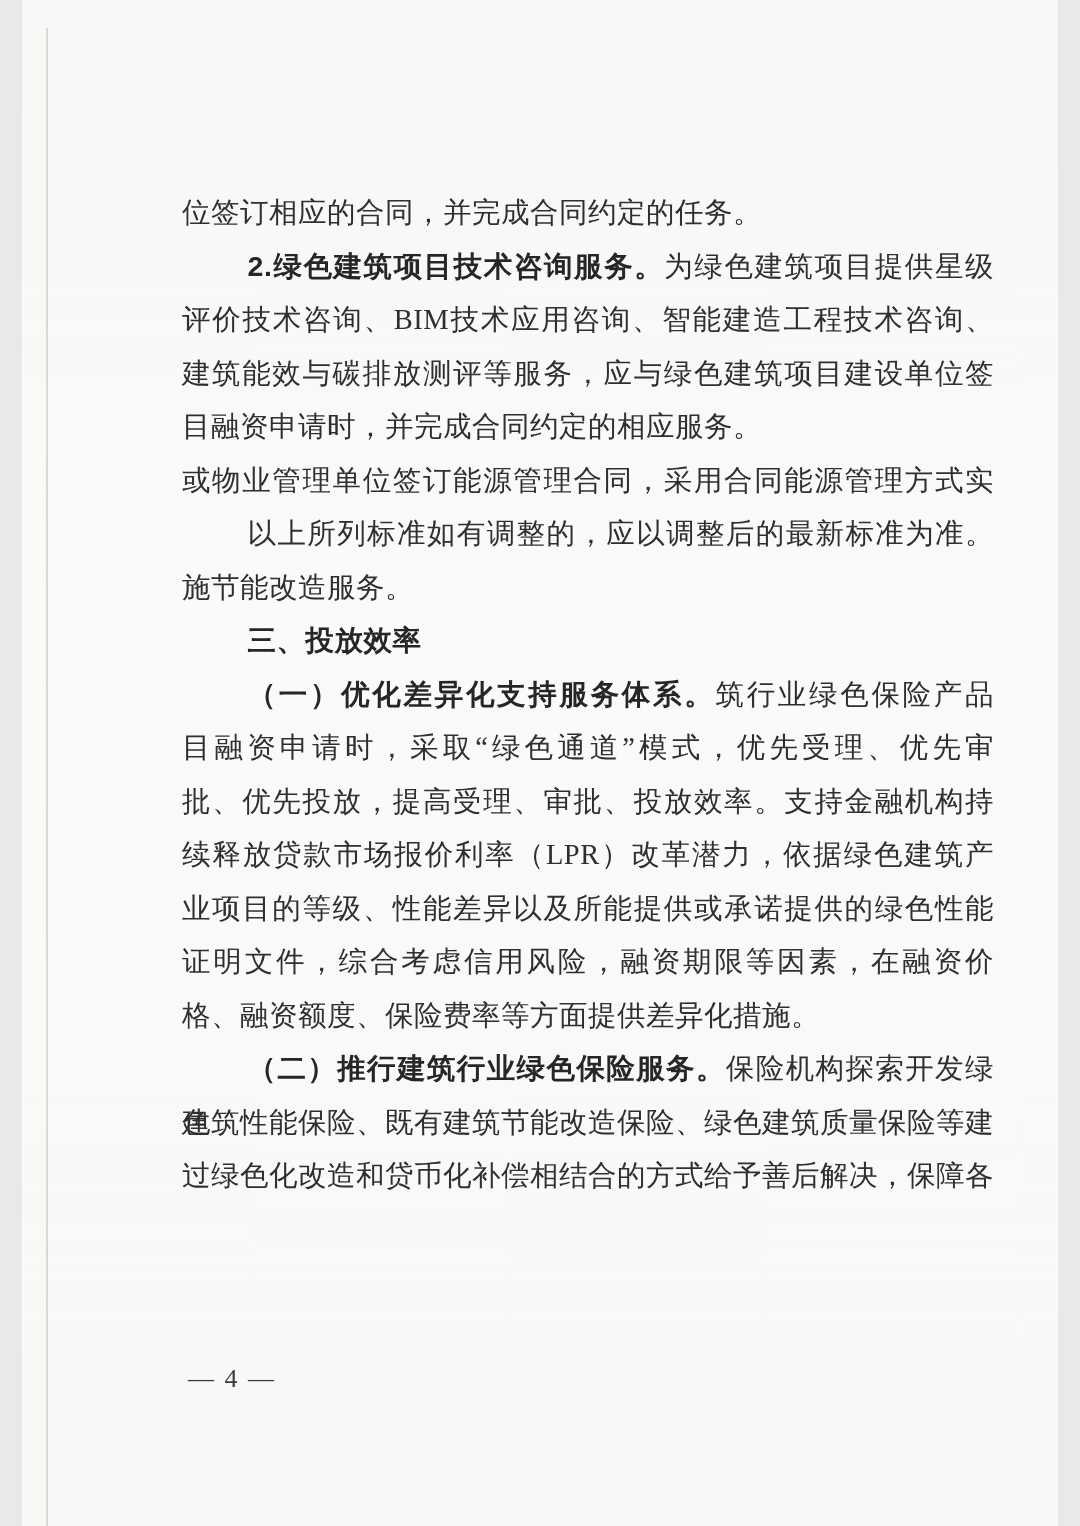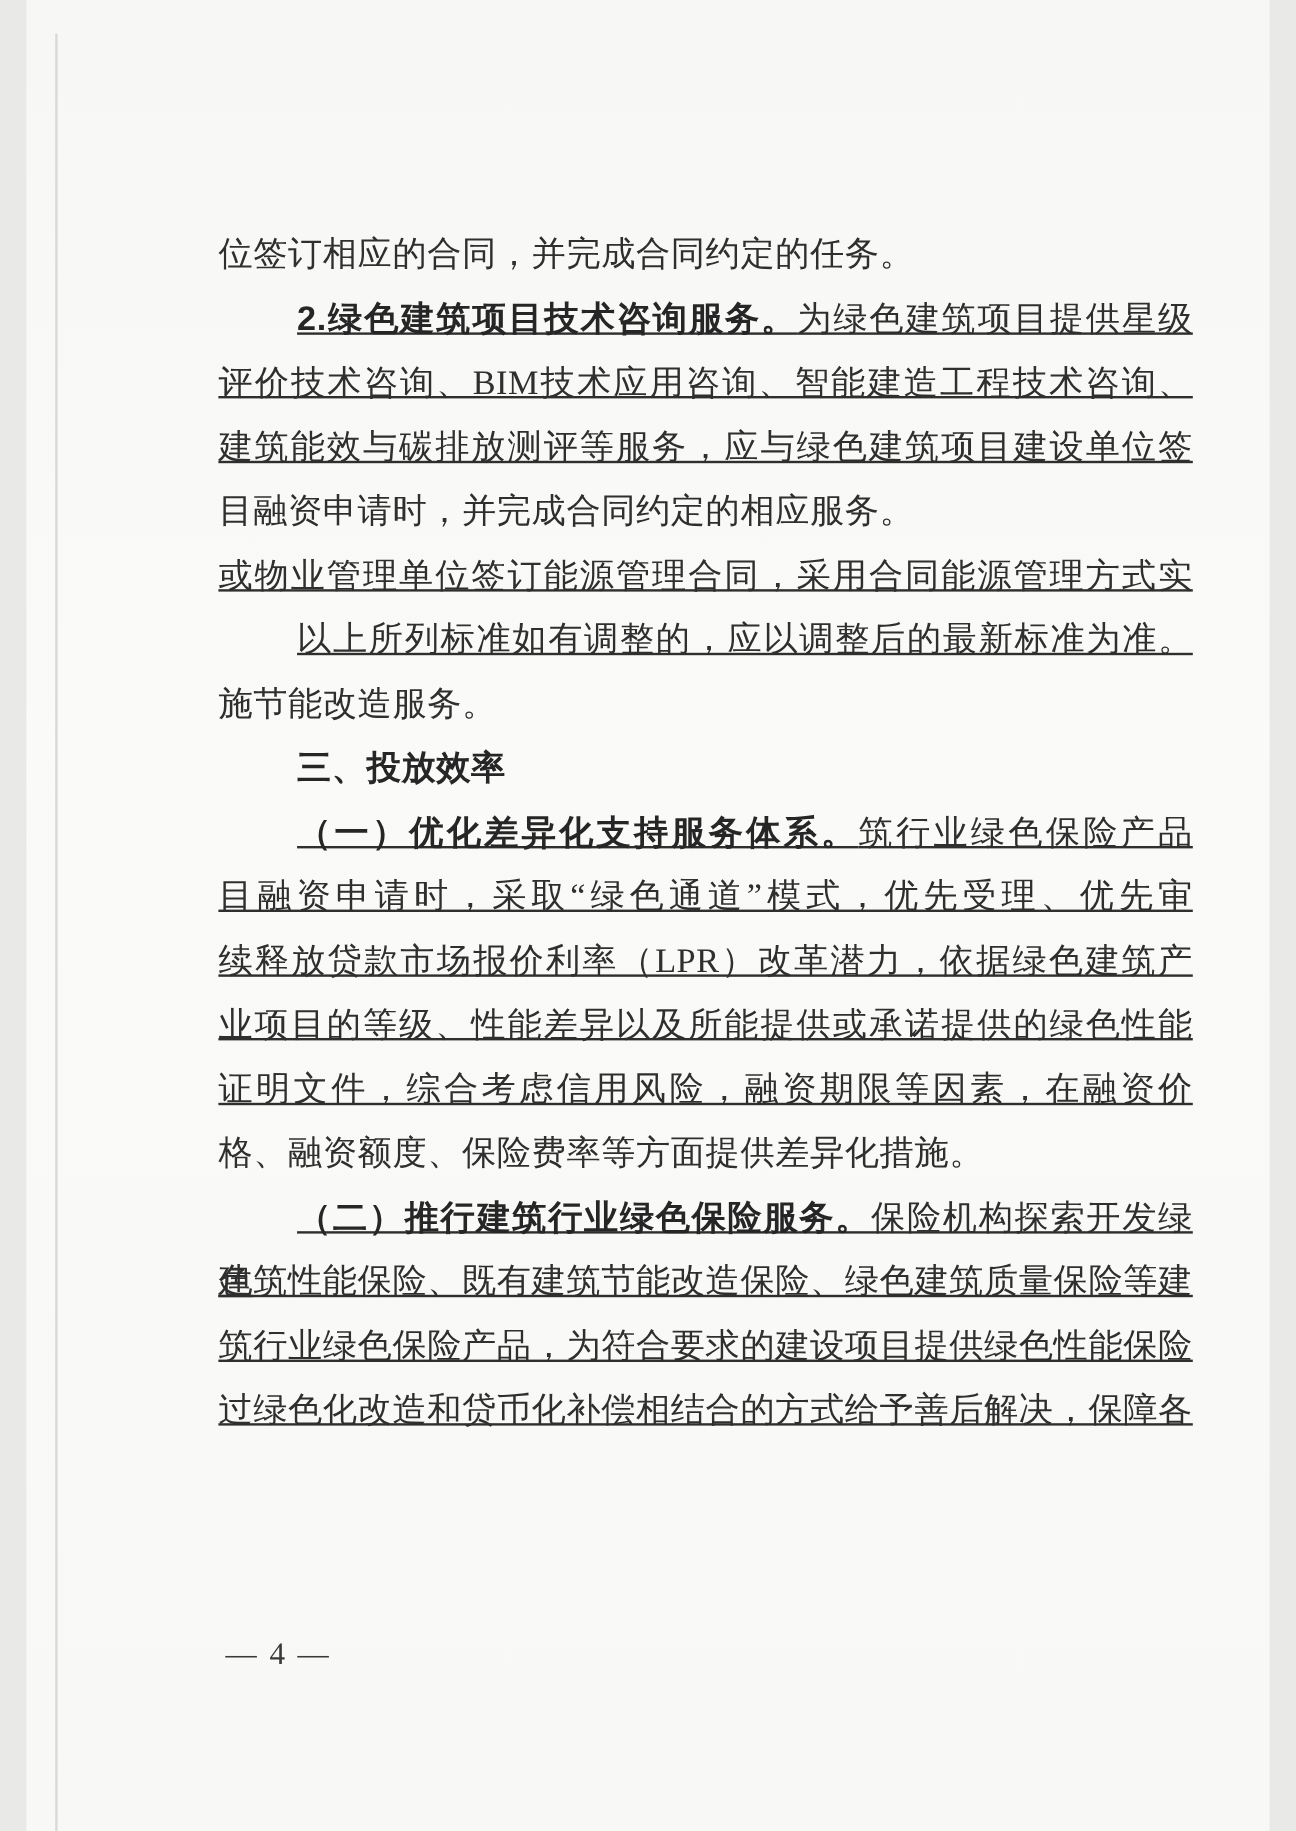--- a/index.html
+++ b/index.html
@@ -39,21 +39,20 @@
     line-height: 53.5px;
     height: 53.5px;
     white-space: nowrap;
     letter-spacing: 0.5px;
   }
   .ln.just {
     white-space: normal;
     text-align: justify;
     text-align-last: justify;
     text-justify: inter-character;
-    text-decoration: underline;
   }
   .ln.indent { text-indent: 2.3em; }
   .seg { font-weight: 400; }
   .seg-hei {
     font-family: "Liberation Sans", "DejaVu Sans", sans-serif;
     font-weight: 700;
     color: #262626;
   }
   .seg-kai {
     font-weight: 700;
@@ -94,34 +93,34 @@
     <p class="ln just indent"><span class="seg">以上所列标准如有调整的，应以调整后的最新标准为准。</span></p>
 
     <p class="ln"><span class="seg">施节能改造服务。</span></p>
 
     <p class="ln indent"><span class="seg-hei">三、投放效率</span></p>
 
     <p class="ln just indent"><span class="seg-kai">（一）优化差异化支持服务体系。</span><span class="seg">筑行业绿色保险产品</span></p>
 
     <p class="ln just"><span class="seg">目融资申请时，采取“绿色通道”模式，优先受理、优先审</span></p>
 
+    <p class="ln just"><span class="seg">批、优先投放，提高受理、审批、投放效率。支持金融机构持</span></p>
 
     <p class="ln just"><span class="seg">续释放贷款市场报价利率（LPR）改革潜力，依据绿色建筑产</span></p>
 
     <p class="ln just"><span class="seg">业项目的等级、性能差异以及所能提供或承诺提供的绿色性能</span></p>
 
     <p class="ln just"><span class="seg">证明文件，综合考虑信用风险，融资期限等因素，在融资价</span></p>
 
     <p class="ln"><span class="seg">格、融资额度、保险费率等方面提供差异化措施。</span></p>
 
     <p class="ln just indent"><span class="seg-kai">（二）推行建筑行业绿色保险服务。</span><span class="seg">保险机构探索开发绿色</span></p>
 
     <p class="ln just"><span class="seg">建筑性能保险、既有建筑节能改造保险、绿色建筑质量保险等建</span></p>
 
-    <p class="ln just"><span class="seg">筑行业绿色保险产品，为符合要求的建设项目提供绿色性能保险</span></p>
 
 
     <p class="ln just"><span class="seg">过绿色化改造和贷币化补偿相结合的方式给予善后解决，保障各</span></p>
 
   </main>
 
   <div class="page-number">— 4 —</div>
 
 </div>
 

